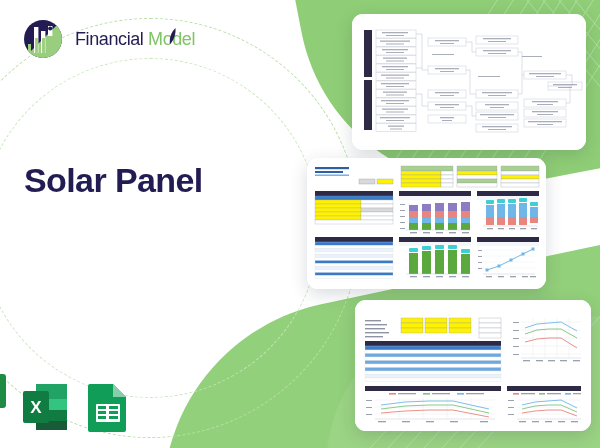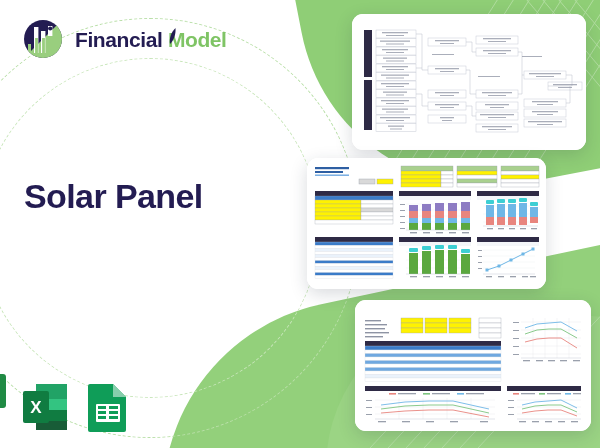--- a/index.html
+++ b/index.html
@@ -62,29 +62,29 @@
   .arc-outer { left: -60px; top: 18px; width: 420px; height: 420px; }
   .arc-inner { left: -20px; top: 58px; width: 340px; height: 340px; border-color:#C9E6BB; }
 
   
   .logo-row {
     position: absolute; left: 22px; top: 18px;
     display: flex; align-items: center; gap: 11px;
   }
   .logo-mark { width: 42px; height: 42px; flex: none; }
   .logo-text {
-    font-size: 21px; font-weight: bold; letter-spacing: -0.4px;
+    font-size: 18px; font-weight: normal; letter-spacing: -0.4px;
     white-space: nowrap; line-height: 1;
   }
   .logo-text .w1 { color: #231C52; }
   .logo-text .w2 { color: #7FC465; position: relative; }
   .logo-leaf { position: absolute; left: 22px; top: 6px; }
 
   .page-title {
-    position: absolute; left: 24px; top: 176px;
+    position: absolute; left: 24px; top: 160px;
     width: 250px;
     font-size: 34px; font-weight: bold;
     color: #231C52; line-height: 1.22;
     letter-spacing: -0.6px;
   }
 
   .file-icons {
     position: absolute; left: 22px; bottom: 16px;
     display: flex; gap: 17px; align-items: flex-end;
   }

